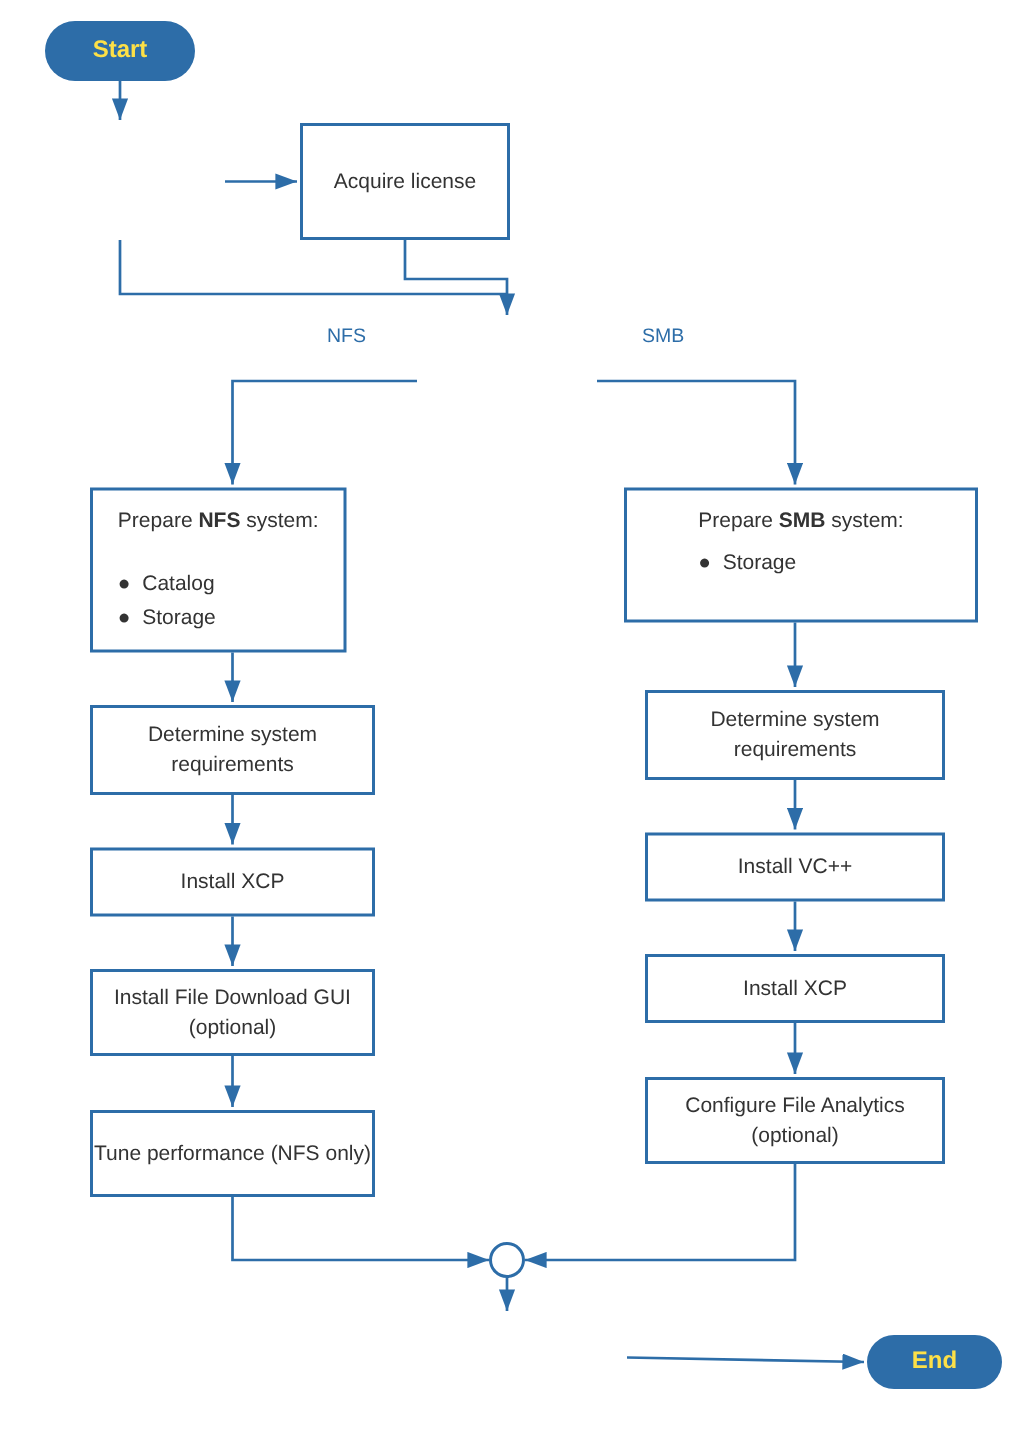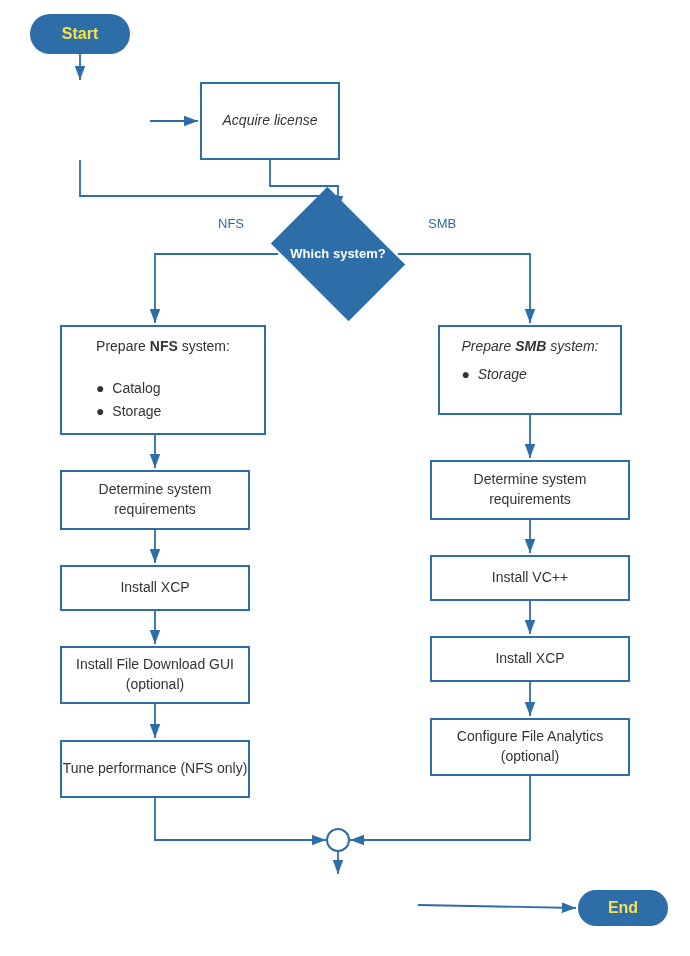--- a/index.html
+++ b/index.html
@@ -91,43 +91,38 @@
     }
   </style>
 </head>
 <body>
 
 <div class="flowchart">
 
   <div class="pill" style="left:30px; top:14px; width:100px; height:40px;">Start</div>
 
 
-  <div class="box" style="left:200px; top:82px; width:140px; height:78px;font-style:italic;">Acquire license</div>
-
-  <div class="diamond-wrap" style="left:278px; top:210px; width:120px; height:88px;">
-    <div class="diamond"></div>
-    <div class="diamond-text" style="font-size:13px;">Which
-system?</div>
-  </div>
+  <div class="box" style="left:200px; top:82px; width:140px; height:78px;">Acquire license</div>
+
 
   <div class="label" style="left:218px; top:216px;">NFS</div>
 
   <div class="label" style="left:428px; top:216px;">SMB</div>
 
-  <div class="box bullet-box" style="left:60px; top:325px; width:206px; height:110px; align-items:flex-start;">
+  <div class="box bullet-box" style="left:60px; top:325px; width:171px; height:110px; align-items:flex-start;">
     <div>
       <div><span>Prepare <b>NFS</b> system:</span></div>
       <div style="margin-top:20px;">
         <div>● &nbsp;<span>Catalog</span></div>
         <div>● &nbsp;<span>Storage</span></div>
       </div>
     </div>
   </div>
 
-  <div class="box bullet-box" style="left:438px; top:325px; width:184px; height:90px; align-items:flex-start;font-style:italic;">
+  <div class="box bullet-box" style="left:416px; top:325px; width:236px; height:90px; align-items:flex-start;">
     <div>
       <div><span>Prepare <b>SMB</b> system:</span></div>
       <div style="margin-top:6px;">
         <div>● &nbsp;<span>Storage</span></div>
       </div>
     </div>
   </div>
 
   <div class="box" style="left:60px; top:470px; width:190px; height:60px;">Determine system
 requirements</div>

